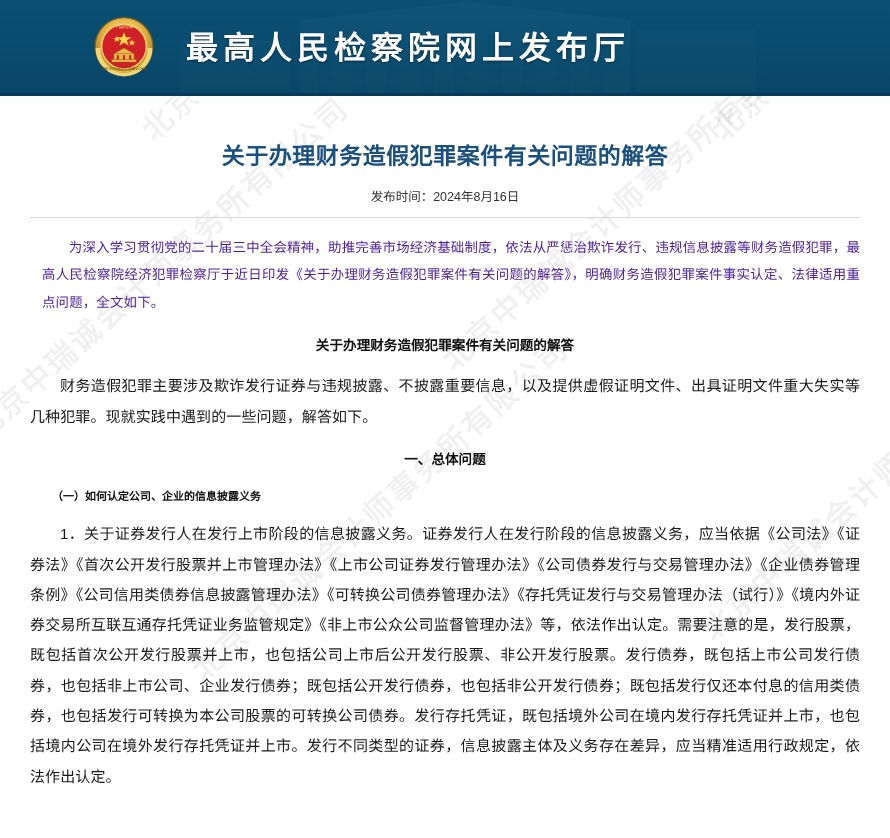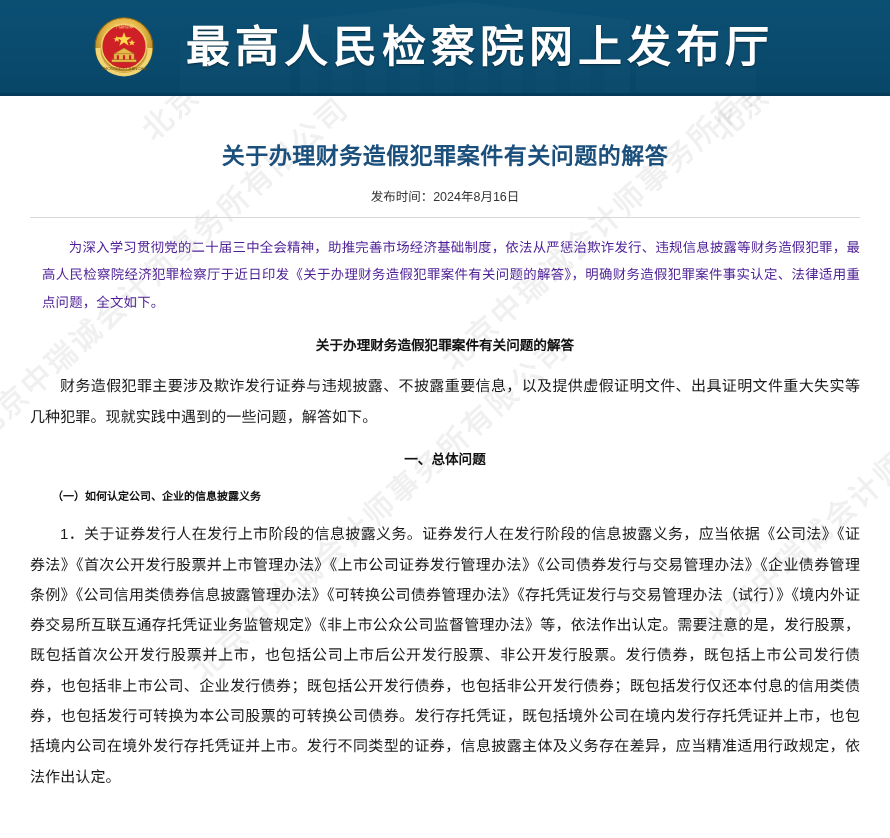--- a/index.html
+++ b/index.html
@@ -46,21 +46,21 @@
     flex: none;
   }
   .emblem svg { display:block; width:100%; height:100%; }
 
   .banner-title {
     position: relative;
     z-index: 3;
     margin-left: 26px;
     color: #ffffff;
     font-family: "Liberation Serif", "DejaVu Serif", serif;
-    font-size: 44px;
+    font-size: 32px;
     font-weight: bold;
     letter-spacing: 5px;
     line-height: 1;
     text-shadow: 0 1px 2px rgba(0,0,0,.45);
     white-space: nowrap;
   }
   .banner-bottom-edge {
     position:absolute; left:0; right:0; bottom:0; height:3px;
     background:#063b59; z-index:4;
   }

